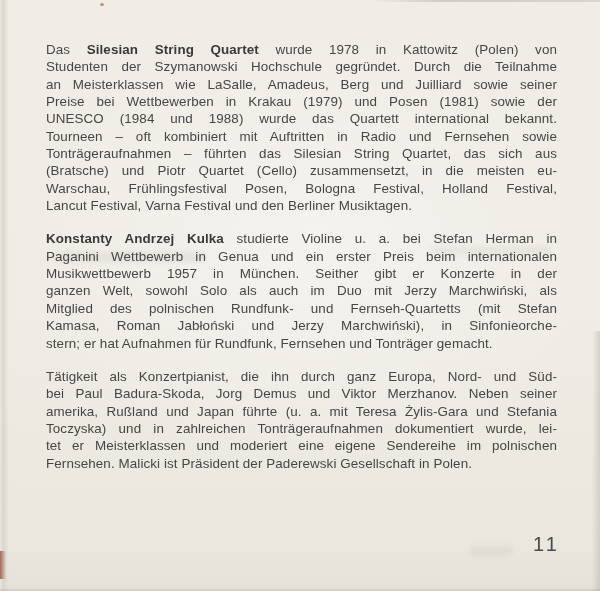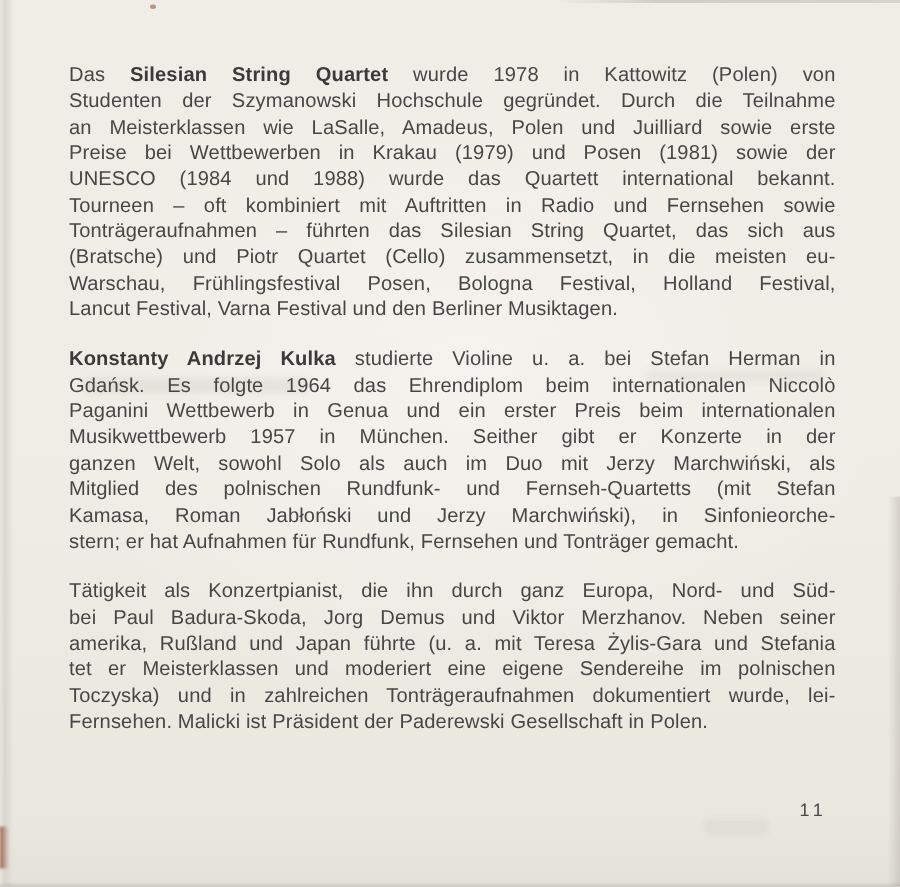--- a/index.html
+++ b/index.html
@@ -71,21 +71,21 @@
   }
   .line.last {
     text-align-last: left;
   }
   .bold { font-weight: bold; color: #3a3a3a; }
   .page-number {
     position: absolute;
     left: 533px;
     top: 533px;
     color: #4a4a4a;
-    font-size: 12px;
+    font-size: 20px;
     letter-spacing: 3px;
   }
 </style>
 </head>
 <body>
 
 <div class="scan-page">
   <div class="edge-left"></div>
   <div class="edge-top"></div>
   <div class="edge-bottom"></div>
@@ -93,43 +93,42 @@
   <div class="speck-top"></div>
   <div class="stain-bottom-left"></div>
   <div class="ghost g1"></div>
   <div class="ghost g2"></div>
   <div class="ghost g3"></div>
 
   <div class="text-column">
       <div class="paragraph">
         <div class="line"><span>Das </span><span class="bold">Silesian String Quartet</span><span> wurde 1978 in Kattowitz (Polen) von</span></div>
         <div class="line"><span>Studenten der Szymanowski Hochschule gegründet. Durch die Teilnahme</span></div>
-        <div class="line"><span>an Meisterklassen wie LaSalle, Amadeus, Polen und Juilliard sowie erste</span></div>
+        <div class="line"><span>an Meisterklassen wie LaSalle, Amadeus, Berg und Juilliard sowie seiner</span></div>
         <div class="line"><span>Preise bei Wettbewerben in Krakau (1979) und Posen (1981) sowie der</span></div>
         <div class="line"><span>UNESCO (1984 und 1988) wurde das Quartett international bekannt.</span></div>
         <div class="line"><span>Tourneen – oft kombiniert mit Auftritten in Radio und Fernsehen sowie</span></div>
         <div class="line"><span>Tonträgeraufnahmen – führten das Silesian String Quartet, das sich aus</span></div>
         <div class="line"><span>(Bratsche) und Piotr Quartet (Cello) zusammensetzt, in die meisten eu-</span></div>
         <div class="line"><span>Warschau, Frühlingsfestival Posen, Bologna Festival, Holland Festival,</span></div>
         <div class="line last"><span>Lancut Festival, Varna Festival und den Berliner Musiktagen.</span></div>
       </div>
       <div class="paragraph">
         <div class="line"><span class="bold">Konstanty Andrzej Kulka</span><span> studierte Violine u. a. bei Stefan Herman in</span></div>
-        <div class="line"><span>Gdańsk. Es folgte 1964 das Ehrendiplom beim internationalen Niccolò</span></div>
         <div class="line"><span>Paganini Wettbewerb in Genua und ein erster Preis beim internationalen</span></div>
         <div class="line"><span>Musikwettbewerb 1957 in München. Seither gibt er Konzerte in der</span></div>
         <div class="line"><span>ganzen Welt, sowohl Solo als auch im Duo mit Jerzy Marchwiński, als</span></div>
         <div class="line"><span>Mitglied des polnischen Rundfunk- und Fernseh-Quartetts (mit Stefan</span></div>
         <div class="line"><span>Kamasa, Roman Jabłoński und Jerzy Marchwiński), in Sinfonieorche-</span></div>
         <div class="line last"><span>stern; er hat Aufnahmen für Rundfunk, Fernsehen und Tonträger gemacht.</span></div>
       </div>
       <div class="paragraph">
         <div class="line"><span>Tätigkeit als Konzertpianist, die ihn durch ganz Europa, Nord- und Süd-</span></div>
         <div class="line"><span>bei Paul Badura-Skoda, Jorg Demus und Viktor Merzhanov. Neben seiner</span></div>
         <div class="line"><span>amerika, Rußland und Japan führte (u. a. mit Teresa Żylis-Gara und Stefania</span></div>
+        <div class="line"><span>Toczyska) und in zahlreichen Tonträgeraufnahmen dokumentiert wurde, lei-</span></div>
         <div class="line"><span>tet er Meisterklassen und moderiert eine eigene Sendereihe im polnischen</span></div>
-        <div class="line"><span>Toczyska) und in zahlreichen Tonträgeraufnahmen dokumentiert wurde, lei-</span></div>
         <div class="line last"><span>Fernsehen. Malicki ist Präsident der Paderewski Gesellschaft in Polen.</span></div>
       </div>
     </div>
 
   <div class="page-number">11</div>
 </div>
 
 </body></html>

